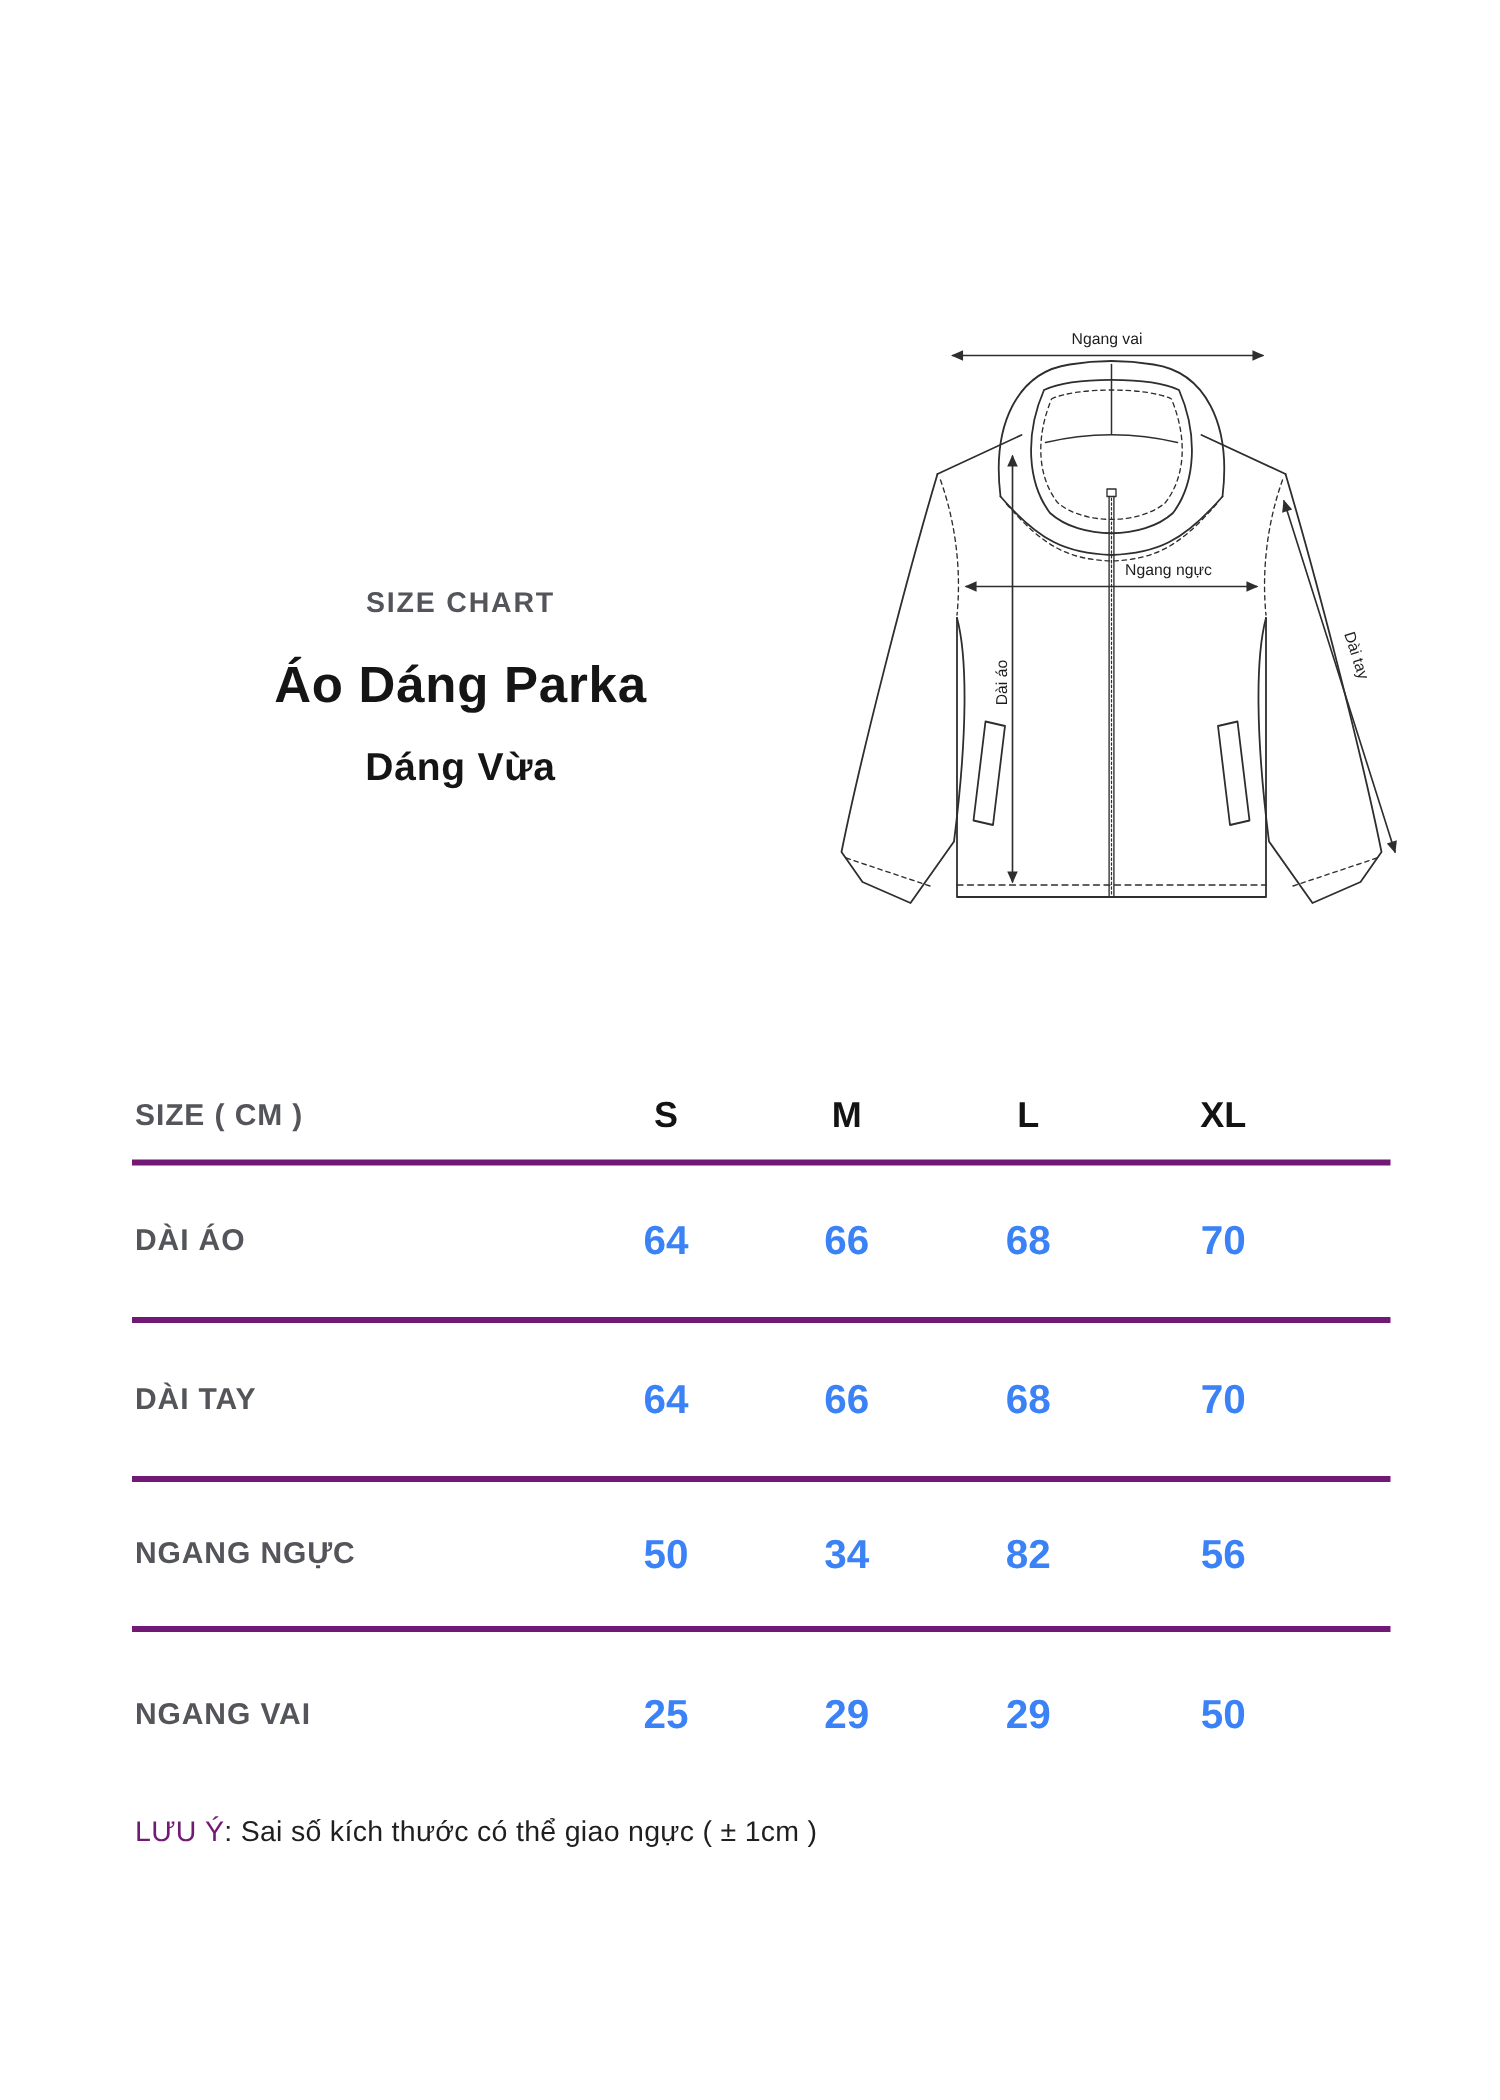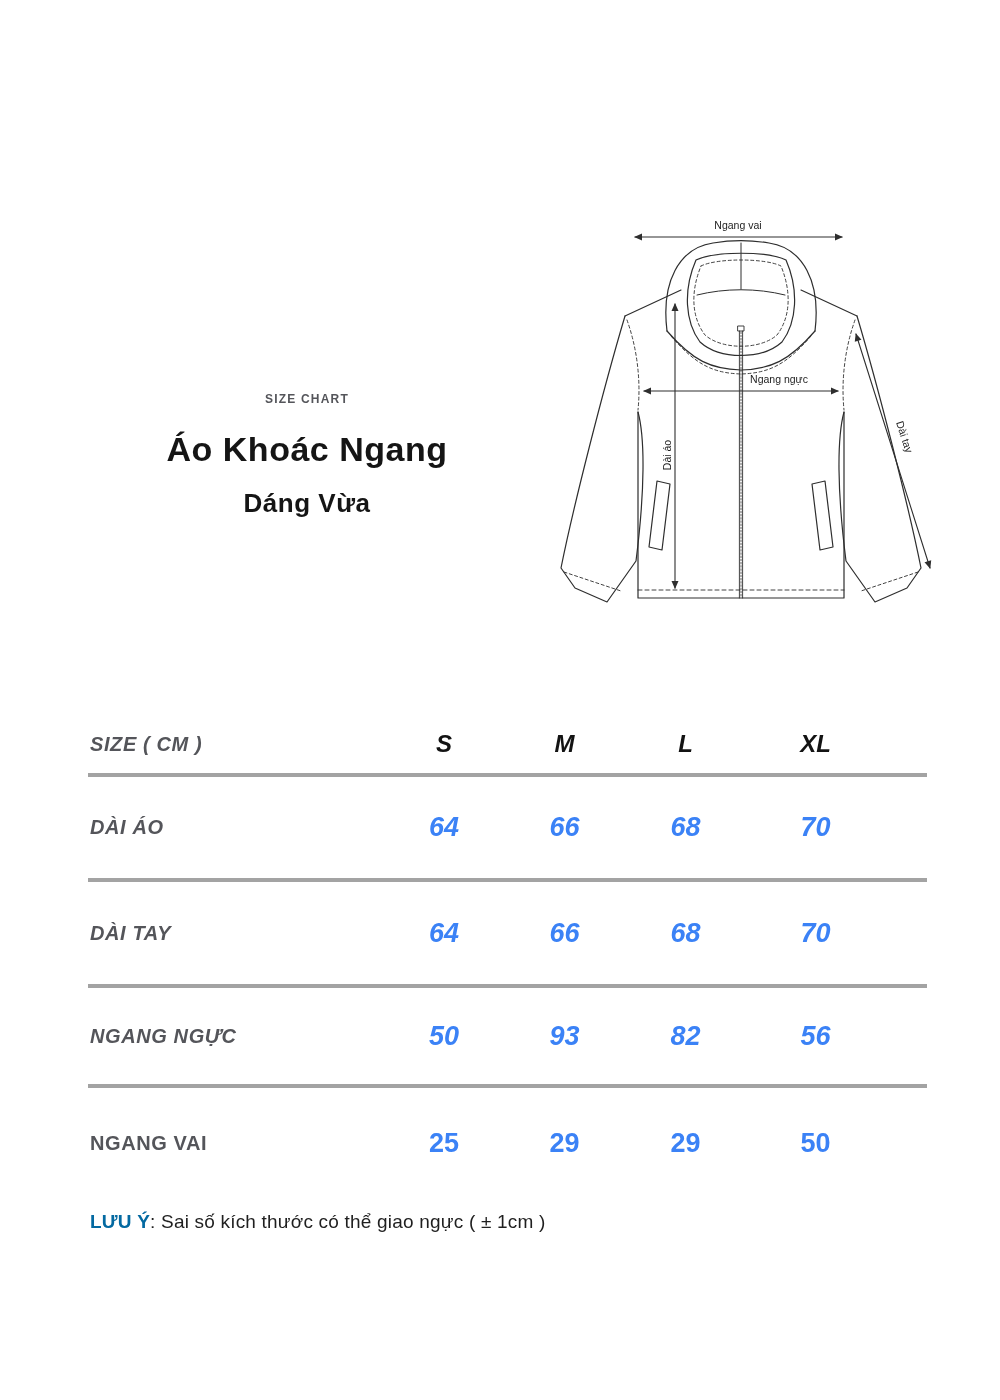--- a/index.html
+++ b/index.html
@@ -6,21 +6,21 @@
   body{
     width:1000px;height:1400px;position:relative;overflow:hidden;
     font-family:"Liberation Sans","DejaVu Sans",sans-serif;
     -webkit-font-smoothing:antialiased;
   }
   
   .title-block{
     position:absolute;left:87px;top:392px;width:440px;text-align:center;
   }
   .eyebrow{
-    font-size:12px;font-weight:bold;letter-spacing:1.2px;color:#54555a;
+    font-size:19px;font-weight:bold;letter-spacing:1.2px;color:#54555a;
   }
   .main-title{
     margin-top:24px;font-size:34px;font-weight:bold;letter-spacing:.5px;color:#151515;
   }
   .sub-title{
     margin-top:19px;font-size:26px;font-weight:bold;letter-spacing:.5px;color:#151515;
   }
   
   .jacket{position:absolute;left:545px;top:198px;width:400px;height:452px;}
   .jacket svg{display:block;width:100%;height:100%;}
@@ -29,49 +29,49 @@
     font-size:10.5px;fill:#1d1d1d;
   }
   
   .size-table{position:absolute;left:88px;top:715px;width:839px;}
   .trow{
     display:grid;
     grid-template-columns:296px 120px 121px 121px 139px;
     align-items:center;
     box-sizing:border-box;
   }
-  .trow.ruled{border-bottom:4px solid #a3a3a3;font-style:italic;}
+  .trow.ruled{border-bottom:4px solid #701a75;}
   .trow.thead{height:62px;}
   .trow.r1{height:105px;}
   .trow.r2{height:106px;}
   .trow.r3{height:100px;}
   .trow.r4{height:110px;}
   .tlabel{
     font-size:20px;font-weight:bold;letter-spacing:.6px;color:#54555a;
     padding-left:2px;white-space:nowrap;
   }
   .tsize{
     font-size:24px;font-weight:bold;color:#131313;text-align:center;
   }
   .tvalue{
     font-size:27px;font-weight:bold;color:#3b82f6;text-align:center;
   }
   
   .note{
     position:absolute;left:90px;top:1211px;font-size:19px;color:#1f1f1f;
     letter-spacing:.2px;white-space:nowrap;
   }
-  .note .note-label{font-weight:bold;color:#0369a1;}
+  .note .note-label{font-weight:normal;color:#701a75;}
 </style>
 </head>
 <body>
 
 <div class="title-block">
   <div class="eyebrow">SIZE CHART</div>
-  <div class="main-title">Áo Khoác Ngang</div>
+  <div class="main-title">Áo Dáng Parka</div>
   <div class="sub-title">Dáng Vừa</div>
 </div>
 
 <div class="jacket">
   <svg viewBox="0 0 400 452" aria-hidden="true">
     <defs>
       <marker id="ah" viewBox="0 0 10 10" refX="8.5" refY="5" markerWidth="8" markerHeight="8" orient="auto-start-reverse">
         <path d="M0.5,1 L9.5,5 L0.5,9 z" fill="#2e2e2e"></path>
       </marker>
     </defs>
@@ -151,21 +151,21 @@
     <div class="tlabel">DÀI TAY</div>
     <div class="tvalue">64</div>
     <div class="tvalue">66</div>
     <div class="tvalue">68</div>
     <div class="tvalue">70</div>
   </div>
 
   <div class="trow r3 ruled">
     <div class="tlabel">NGANG NGỰC</div>
     <div class="tvalue">50</div>
-    <div class="tvalue">93</div>
+    <div class="tvalue">34</div>
     <div class="tvalue">82</div>
     <div class="tvalue">56</div>
   </div>
 
   <div class="trow r4">
     <div class="tlabel">NGANG VAI</div>
     <div class="tvalue">25</div>
     <div class="tvalue">29</div>
     <div class="tvalue">29</div>
     <div class="tvalue">50</div>

